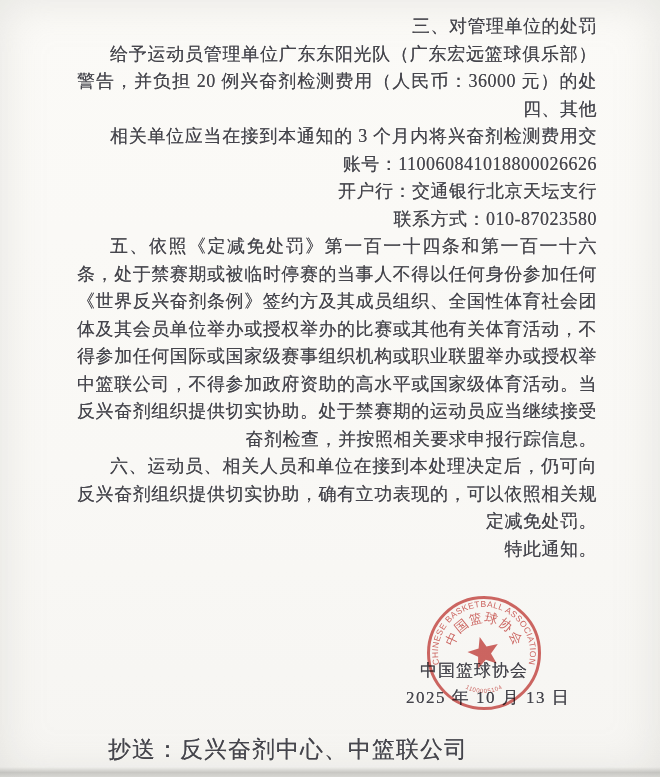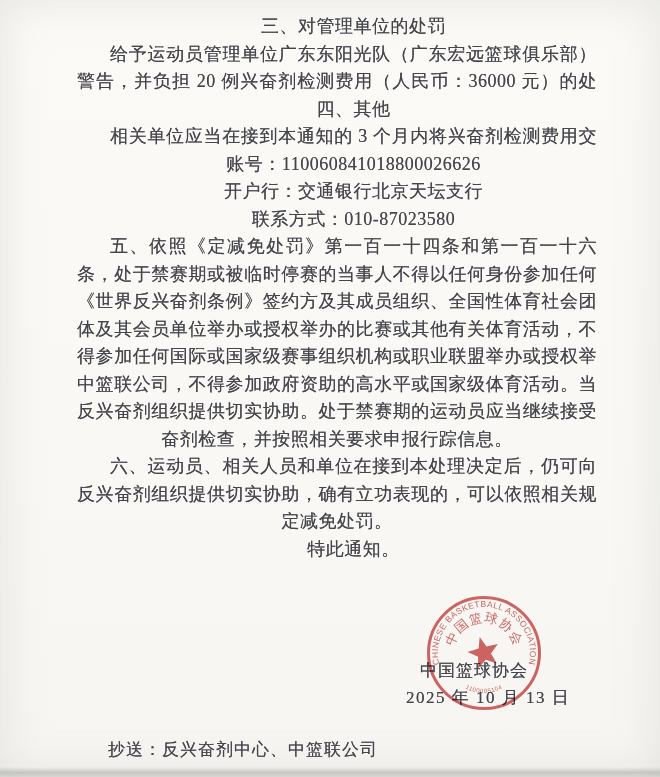--- a/index.html
+++ b/index.html
@@ -11,36 +11,36 @@
     box-shadow:inset 0 0 45px rgba(175,175,168,0.28);
     overflow:hidden;
     font-family:"Liberation Serif","DejaVu Serif",serif;
     color:#45454c;
   }
   .doc-body{
     position:absolute;top:13px;left:77px;width:520px;
     font-size:18px;line-height:27.5px;letter-spacing:0.5px;
     text-shadow:0 0 0.6px rgba(64,64,72,0.75);
   }
-  .ln{height:27.5px;white-space:nowrap;text-align:center;}
+  .ln{height:27.5px;white-space:nowrap;text-align:right;}
   .ln.j{white-space:normal;text-align:justify;text-align-last:justify;text-justify:inter-character;overflow:hidden;}
   .ln.in{text-indent:33px;}
   .sig-org{
     position:absolute;top:657px;left:378px;width:192px;height:27px;
     font-size:17px;line-height:27px;text-align:center;letter-spacing:1px;
     text-shadow:0 0 0.6px rgba(64,64,72,0.75);
   }
   .sig-date{
     position:absolute;top:684px;left:368px;width:240px;height:27px;
     font-size:17px;line-height:27px;text-align:center;letter-spacing:1.5px;
     text-shadow:0 0 0.6px rgba(64,64,72,0.75);
   }
   .cc-line{
     position:absolute;top:736px;left:108px;height:27px;
-    font-size:17px;line-height:27px;letter-spacing:1px;
+    font-size:23px;line-height:27px;letter-spacing:1px;
     text-shadow:0 0 0.6px rgba(64,64,72,0.75);
   }
   .seal{
     position:absolute;top:594px;left:425px;width:118px;height:118px;
     mix-blend-mode:multiply;opacity:0.82;
     filter:blur(0.3px);
   }
   .bottom-edge{
     position:absolute;left:0;bottom:0;width:660px;height:10px;
     background:linear-gradient(180deg,rgba(150,150,146,0) 0%,rgba(148,148,144,0.42) 55%,rgba(168,168,164,0.30) 100%);

